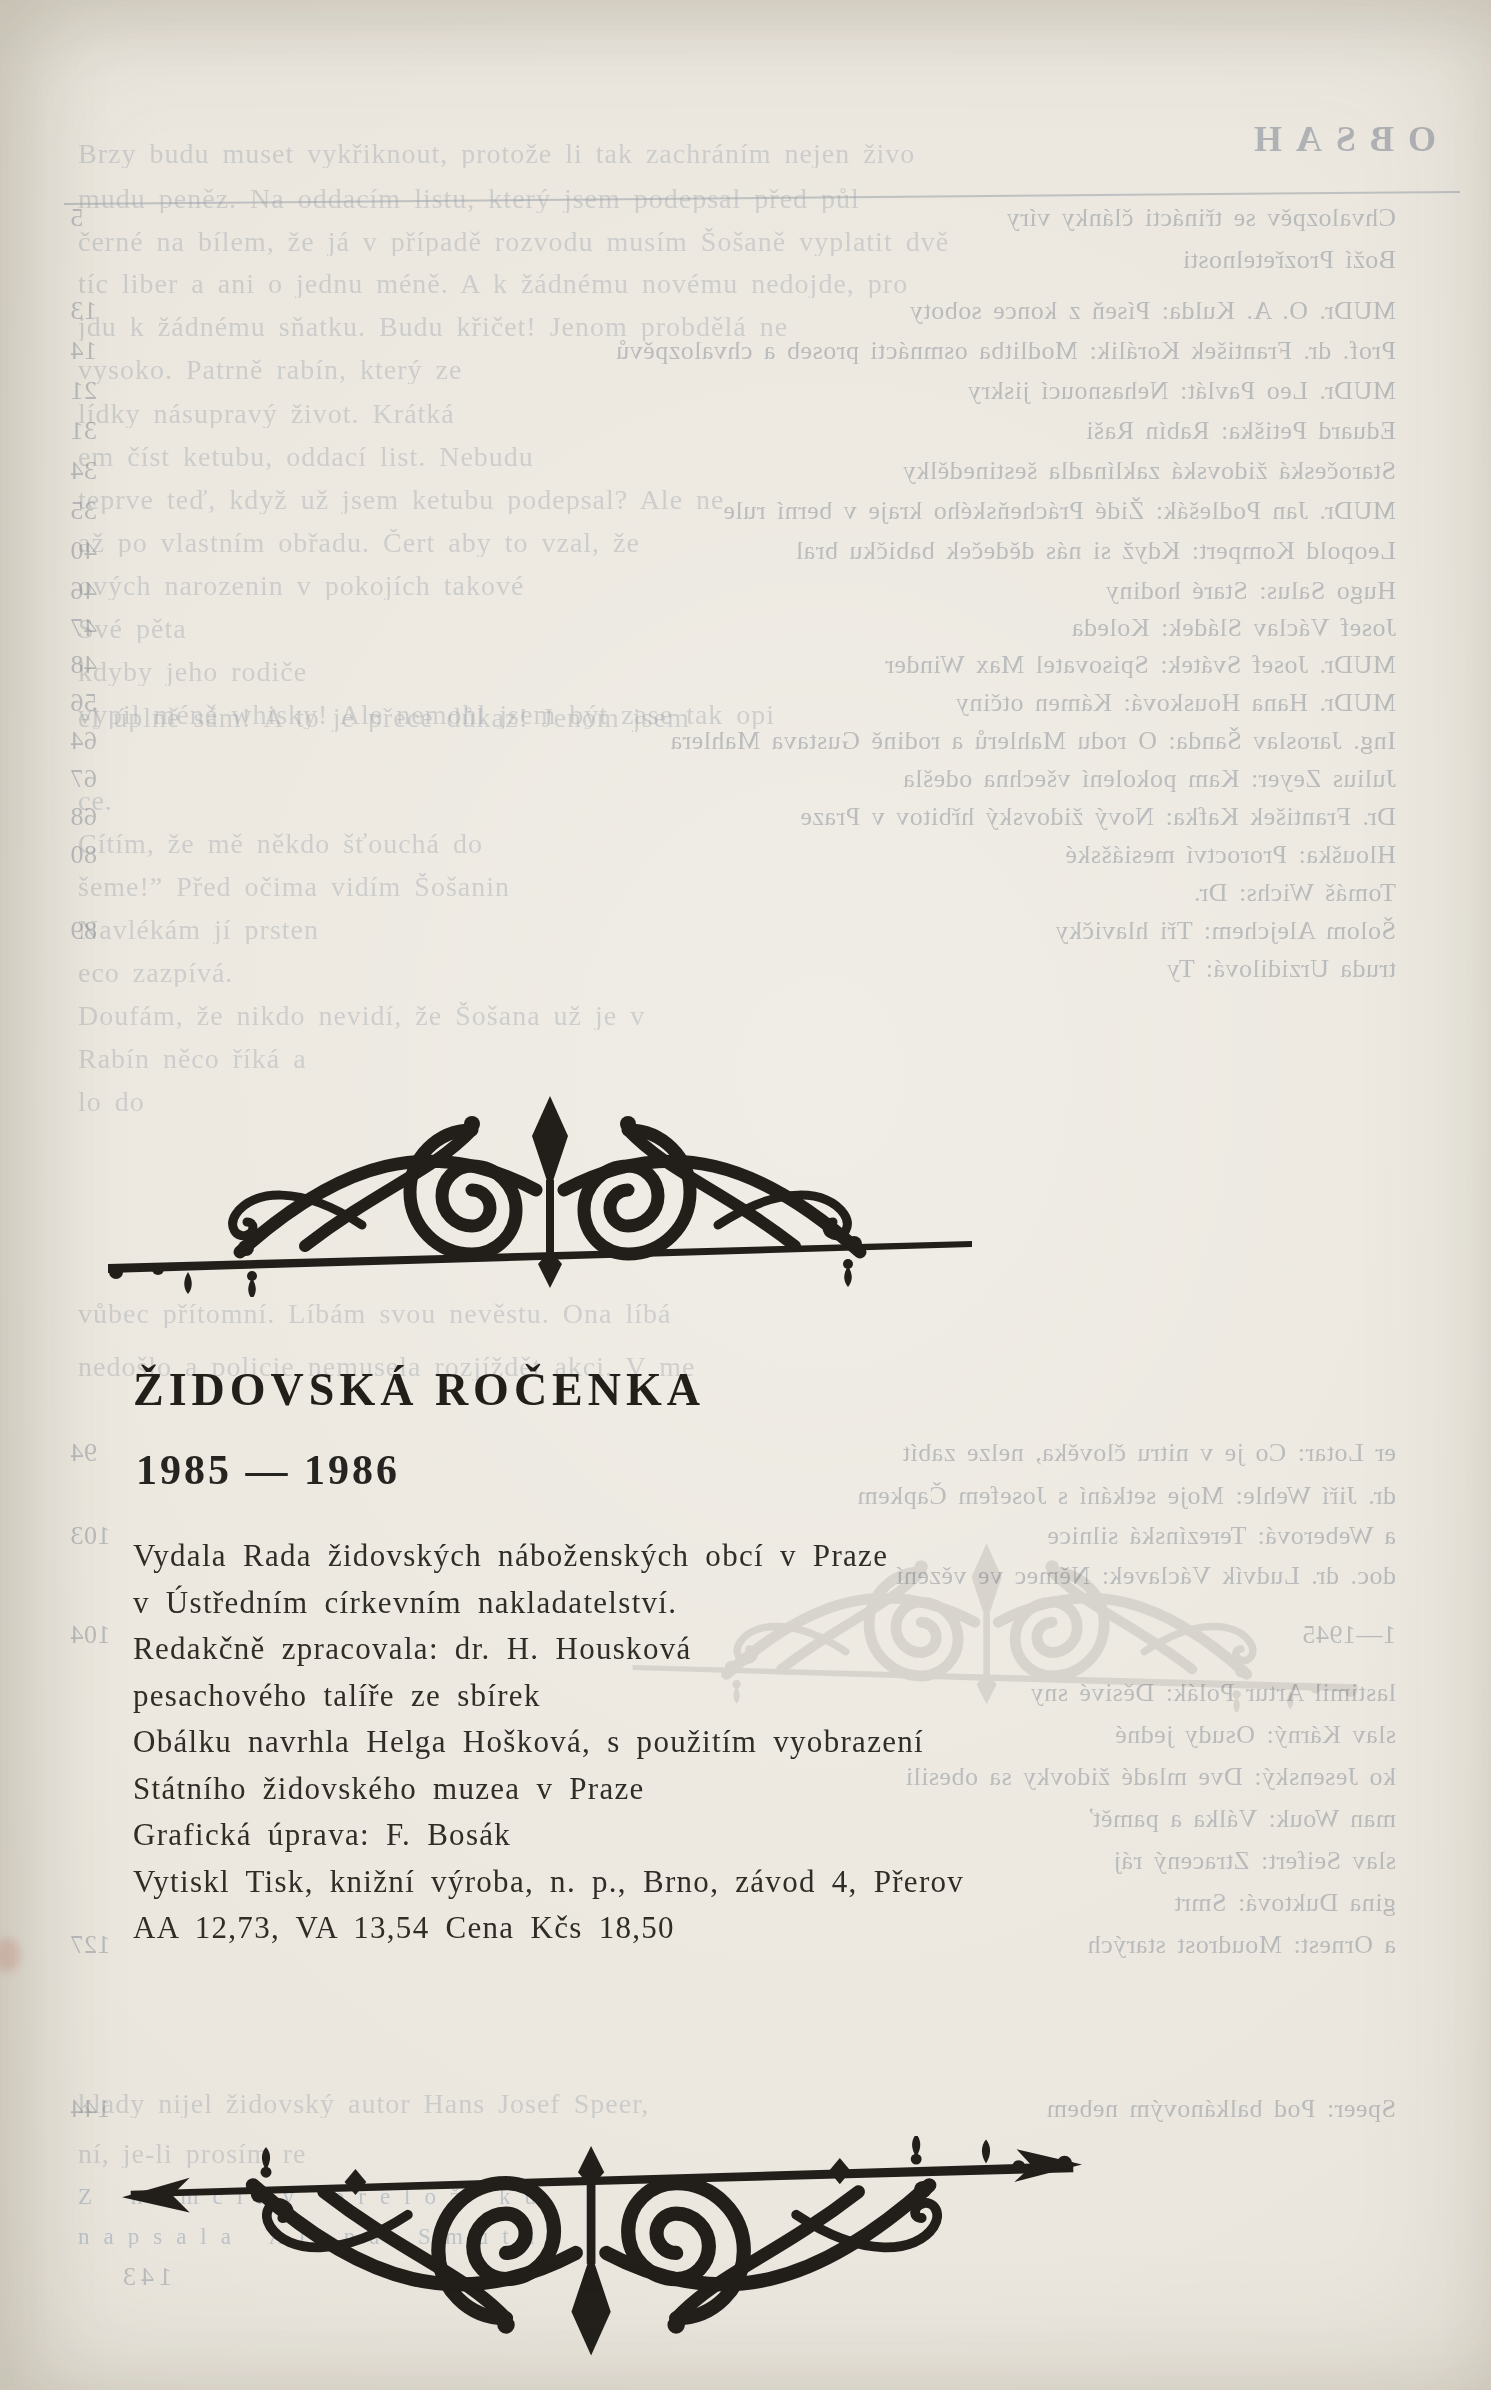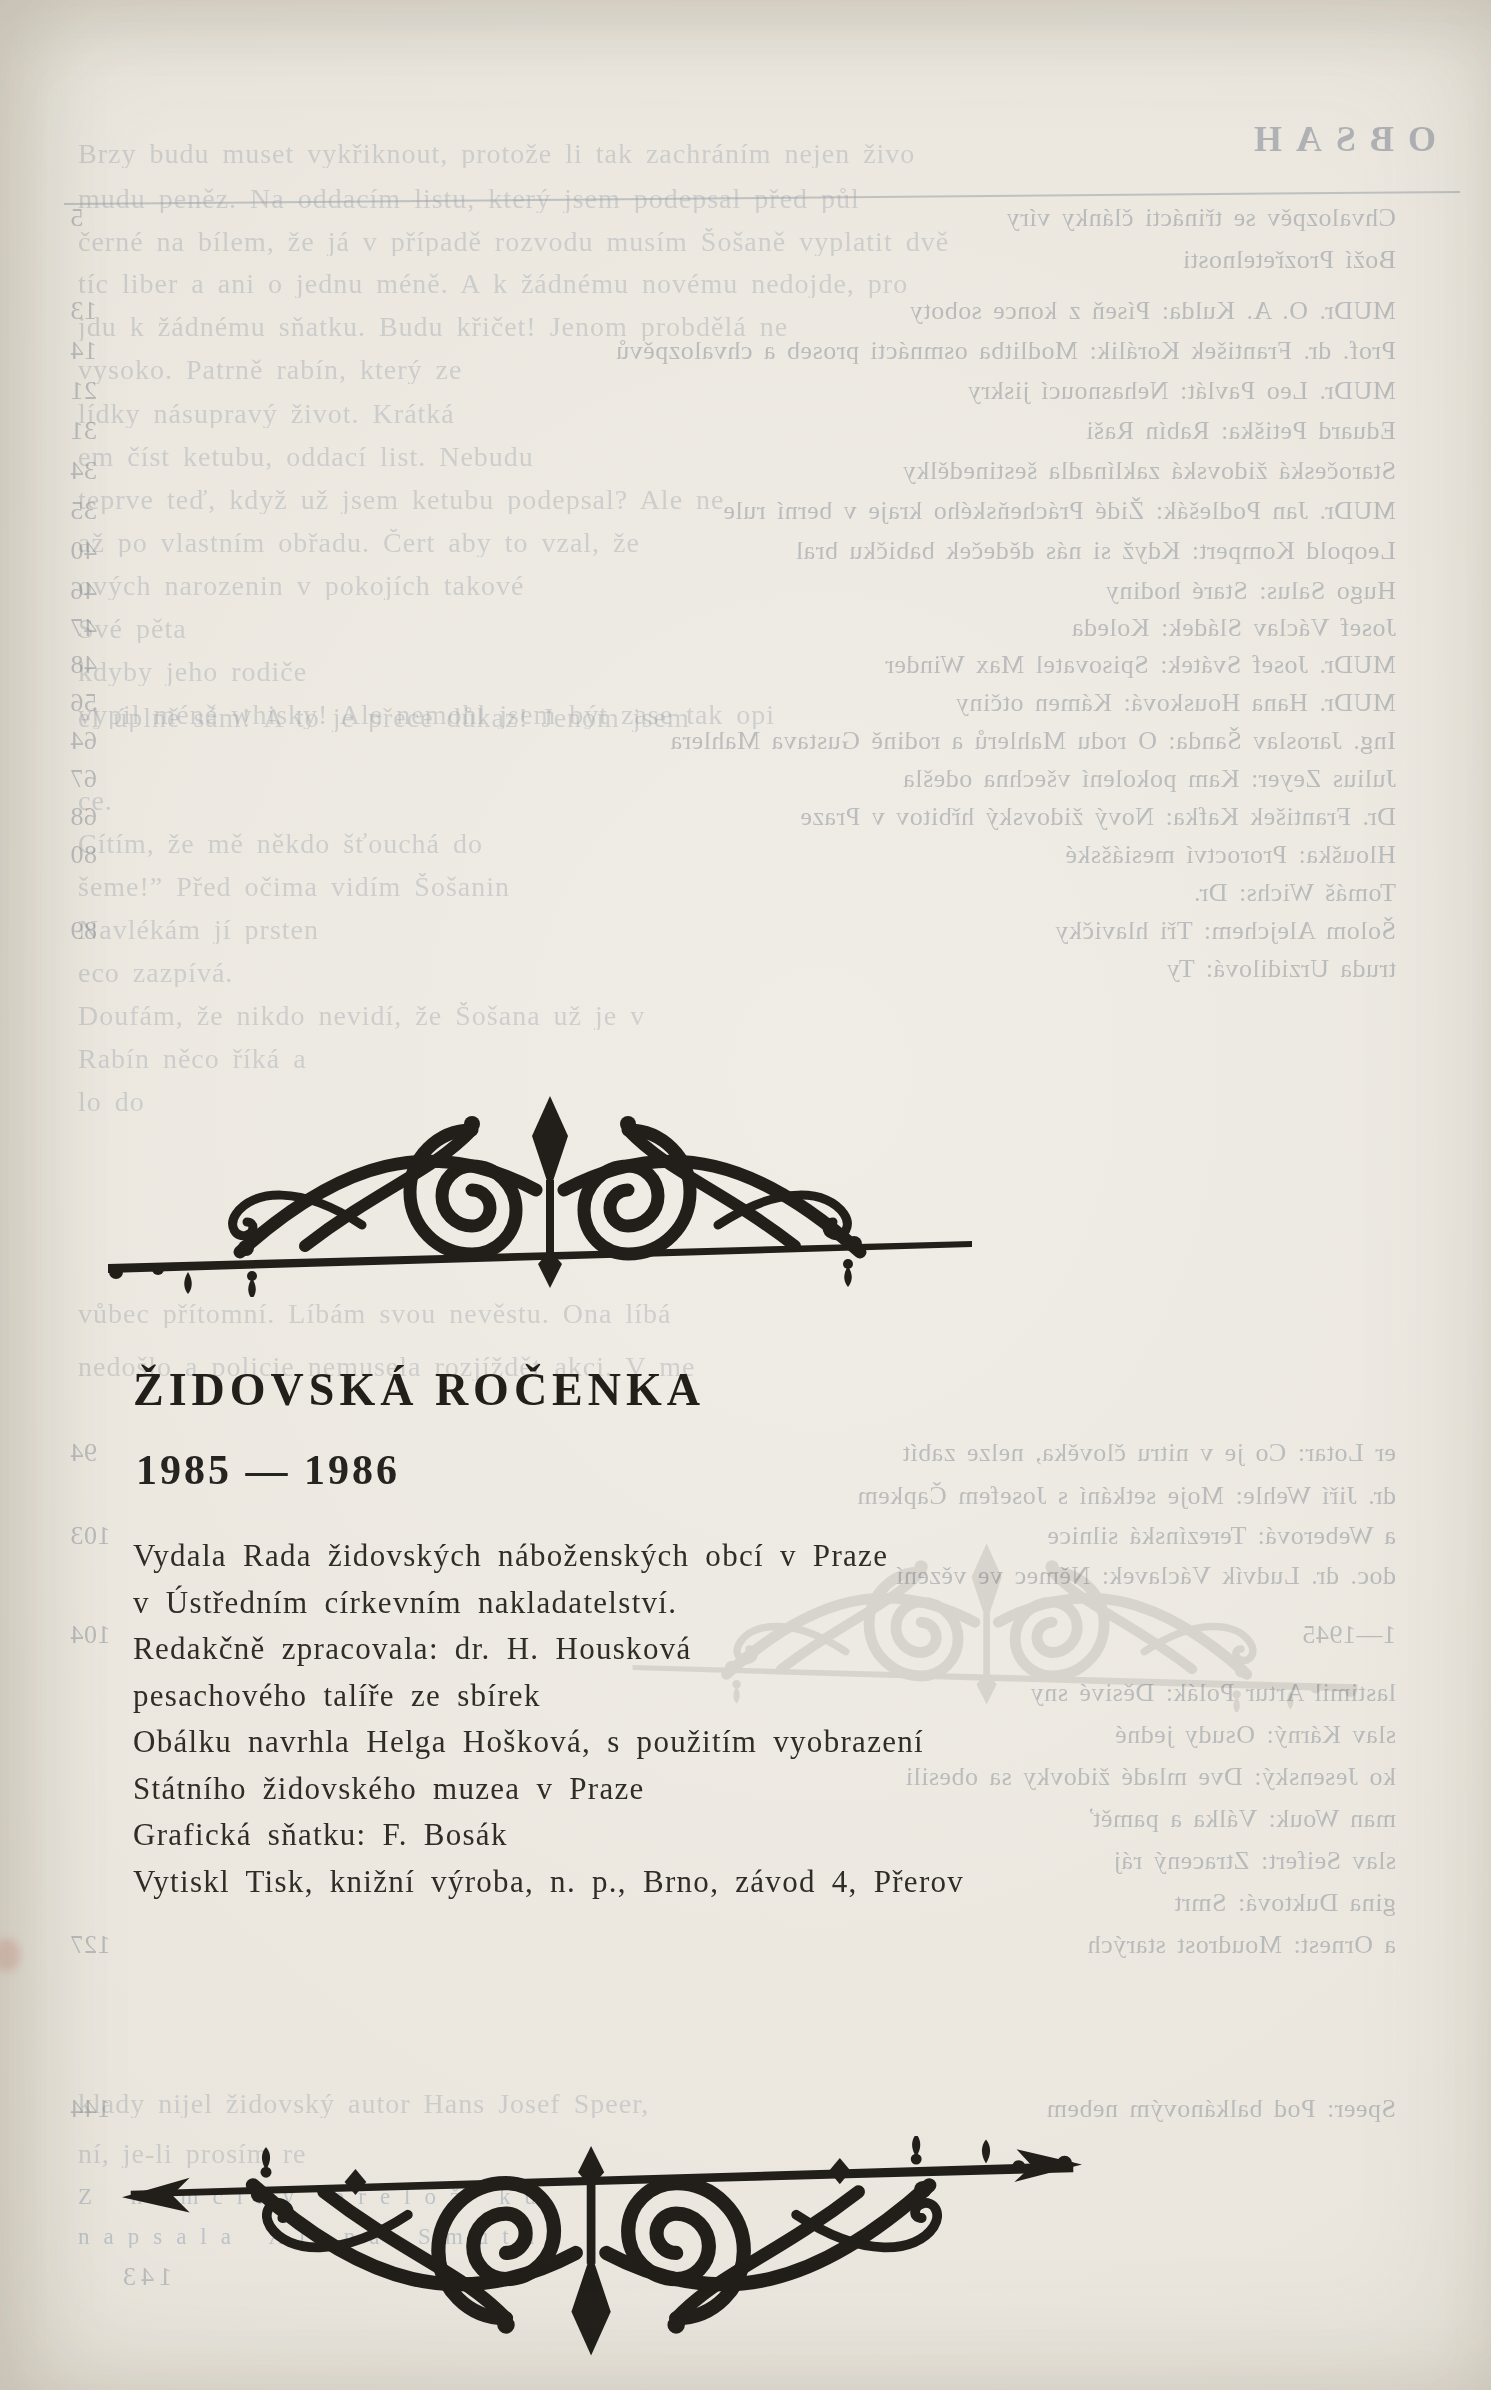--- a/index.html
+++ b/index.html
@@ -302,17 +302,18 @@
 
   <div class="book-title">ŽIDOVSKÁ ROČENKA</div>
   <div class="edition-years">1985 — 1986</div>
   <div class="colophon" id="colophon">
       <div>Vydala Rada židovských náboženských obcí v Praze</div>
       <div>v Ústředním církevním nakladatelství.</div>
       <div>Redakčně zpracovala: dr. H. Housková</div>
       <div>pesachového talíře ze sbírek</div>
       <div>Obálku navrhla Helga Hošková, s použitím vyobrazení</div>
       <div>Státního židovského muzea v Praze</div>
-      <div>Grafická sňatku: F. Bosák</div>
+      <div>Grafická úprava: F. Bosák</div>
       <div>Vytiskl Tisk, knižní výroba, n. p., Brno, závod 4, Přerov</div>
+      <div>AA 12,73, VA 13,54 Cena Kčs 18,50</div>
     </div>
 
 </div>
 
 </body></html>

